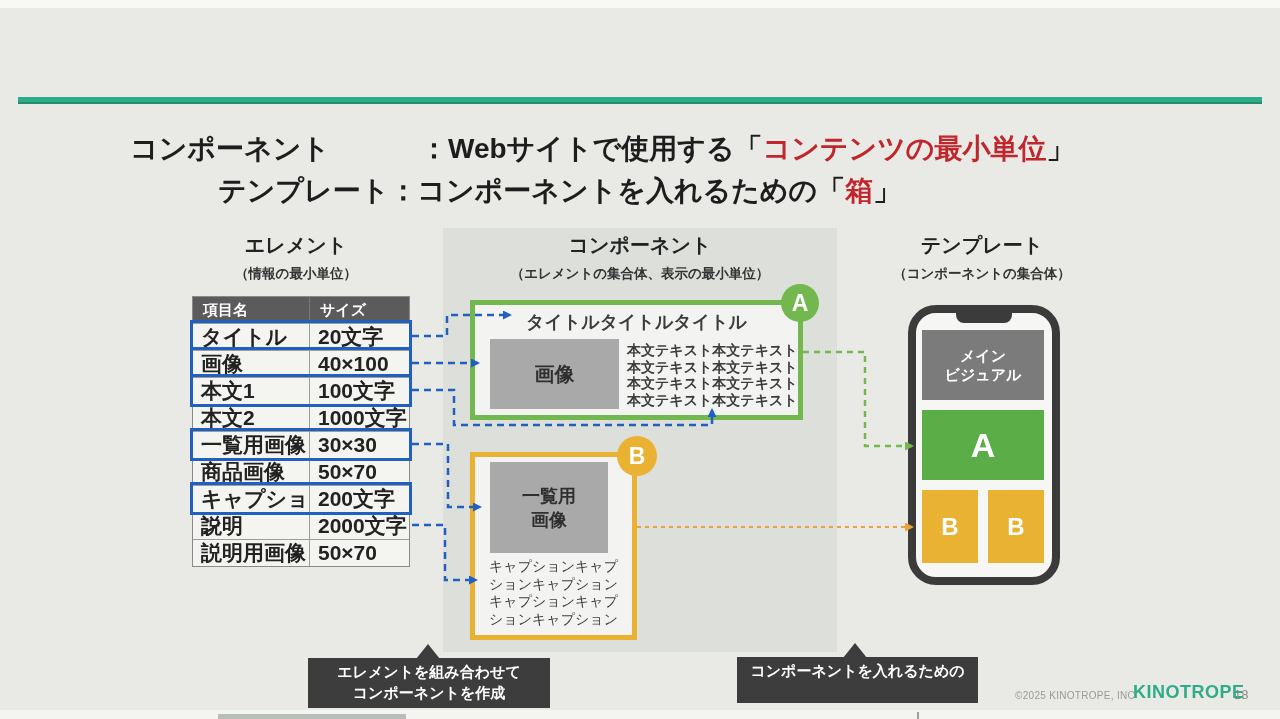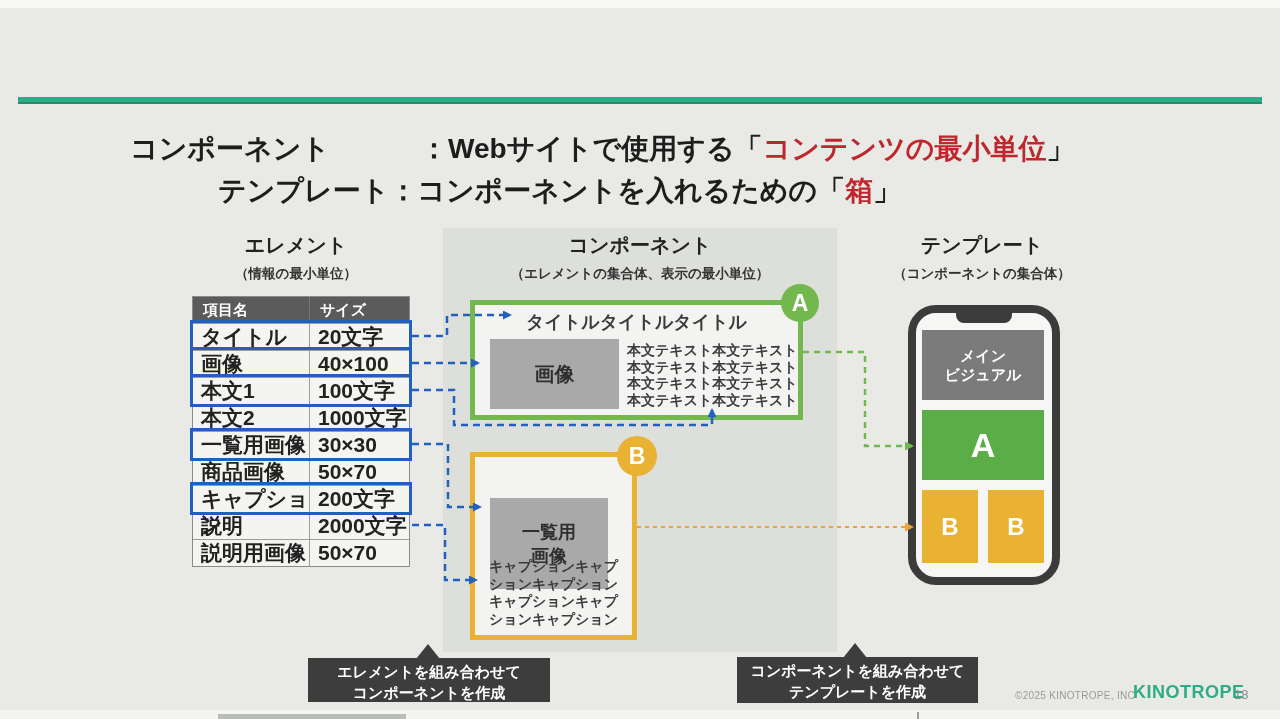--- a/index.html
+++ b/index.html
@@ -45,39 +45,39 @@
 
   
   .comp-a{left:470px;top:293px;width:333px;height:120px;border:5px solid var(--green,#72b84e);background:#f3f4f1;box-sizing:border-box;margin-top:7px;}
   .a-title{position:absolute;left:0;right:0;top:5px;text-align:center;font-size:18px;font-weight:700;color:#3c3c3c;}
   .a-img{position:absolute;left:15px;top:34px;width:129px;height:70px;background:var(--graybox,#a9a9a9);display:flex;align-items:center;justify-content:center;font-size:20px;font-weight:800;color:#2f2f2f;}
   .a-body{position:absolute;left:152px;top:37px;width:172px;}
   .a-bodyline{font-size:14px;line-height:16.5px;font-weight:600;color:#3c3c3c;white-space:nowrap;}
 
   
   .comp-b{left:470px;top:452px;width:167px;height:188px;border:5px solid var(--yellow,#eab233);background:#f3f4f1;box-sizing:border-box;}
-  .b-img{position:absolute;left:15px;top:5px;width:118px;height:91px;background:var(--graybox,#a9a9a9);display:flex;flex-direction:column;align-items:center;justify-content:center;font-size:18px;font-weight:800;color:#2f2f2f;line-height:24px;margin-top:36px;}
+  .b-img{position:absolute;left:15px;top:5px;width:118px;height:91px;background:var(--graybox,#a9a9a9);display:flex;flex-direction:column;align-items:center;justify-content:center;font-size:18px;font-weight:800;color:#2f2f2f;line-height:24px;}
   .b-caption{position:absolute;left:-5px;width:167px;top:101px;text-align:center;}
-  .b-capline{font-size:14px;line-height:17.5px;font-weight:700;color:#3c3c3c;white-space:nowrap;}
+  .b-capline{font-size:14px;line-height:17.5px;font-weight:400;color:#3c3c3c;white-space:nowrap;}
 
   .badge{border-radius:50%;color:#fff;display:flex;align-items:center;justify-content:center;font-weight:700;z-index:40;}
   .badge-a{left:781px;top:284px;width:38px;height:38px;background:var(--green,#72b84e);font-size:23px;}
   .badge-b{left:617px;top:436px;width:40px;height:40px;background:var(--yellow,#eab233);font-size:23px;}
 
   
   .phone{left:908px;top:305px;width:152px;height:280px;border:8px solid var(--phoneframe,#3b3b3b);border-radius:28px;background:#f6f6f4;box-sizing:border-box;}
   .notch{position:absolute;left:50%;transform:translateX(-50%);top:0;width:56px;height:10px;background:var(--phoneframe,#3b3b3b);border-radius:0 0 8px 8px;}
   .ph-main{position:absolute;left:6px;top:17px;width:122px;height:70px;background:var(--darkbox,#7b7b7b);display:flex;flex-direction:column;align-items:center;justify-content:center;color:#fff;font-size:15px;font-weight:700;line-height:19px;}
   .ph-a{position:absolute;left:6px;top:97px;width:122px;height:70px;background:var(--greendark,#5bad47);display:flex;align-items:center;justify-content:center;color:#fff;font-size:34px;font-weight:600;}
   .ph-b{position:absolute;top:177px;width:56px;height:73px;background:var(--yellow,#eab233);display:flex;align-items:center;justify-content:center;color:#fff;font-size:24px;font-weight:600;}
   .ph-b1{left:6px;} .ph-b2{left:72px;}
 
   
   .callout{background:var(--callout,#3d3d3d);color:#fff;text-align:center;font-size:15px;font-weight:700;line-height:21px;padding-top:3px;box-sizing:border-box;}
-  .callout-left{left:308px;top:658px;width:242px;height:44px;}
+  .callout-left{left:308px;top:658px;width:242px;height:50px;}
   .callout-right{left:737px;top:657px;width:241px;height:46px;}
   .pointer{width:0;height:0;border-left:12px solid transparent;border-right:12px solid transparent;border-bottom:15px solid var(--callout,#3d3d3d);}
   .pointer-left{left:416px;top:644px;}
   .pointer-right{left:843px;top:643px;}
 
   
   .footer-copy{left:1015px;top:690px;font-size:10px;color:#9a9a9a;letter-spacing:.3px;white-space:nowrap;}
   .footer-logo{left:1133px;top:682px;font-size:18px;font-weight:800;color:var(--teal,#2dac87);letter-spacing:.5px;}
   .footer-page{left:1234px;top:687px;font-size:13px;color:#8a8a8a;}
 
@@ -203,22 +203,21 @@
     <div class="ph-b ph-b2">B</div>
   </div>
 
   <div class="abs pointer pointer-left"></div>
   <div class="abs callout callout-left">
     <div>エレメントを組み合わせて</div>
     <div>コンポーネントを作成</div>
   </div>
   <div class="abs pointer pointer-right"></div>
   <div class="abs callout callout-right">
-    <div>コンポーネントを組み合わせて</div>
-    <div>テンプレートを作成</div>
+    <div>コンポーネントを入れるための</div>
   </div>
 
   <div class="abs footer-copy">©2025 KINOTROPE, INC</div>
   <div class="abs footer-logo">KINOTROPE</div>
   <div class="abs footer-page">18</div>
 
   <div class="abs bottom-strip"></div>
   <div class="abs bottom-seg"></div>
   <div class="abs bottom-vline"></div>
 

